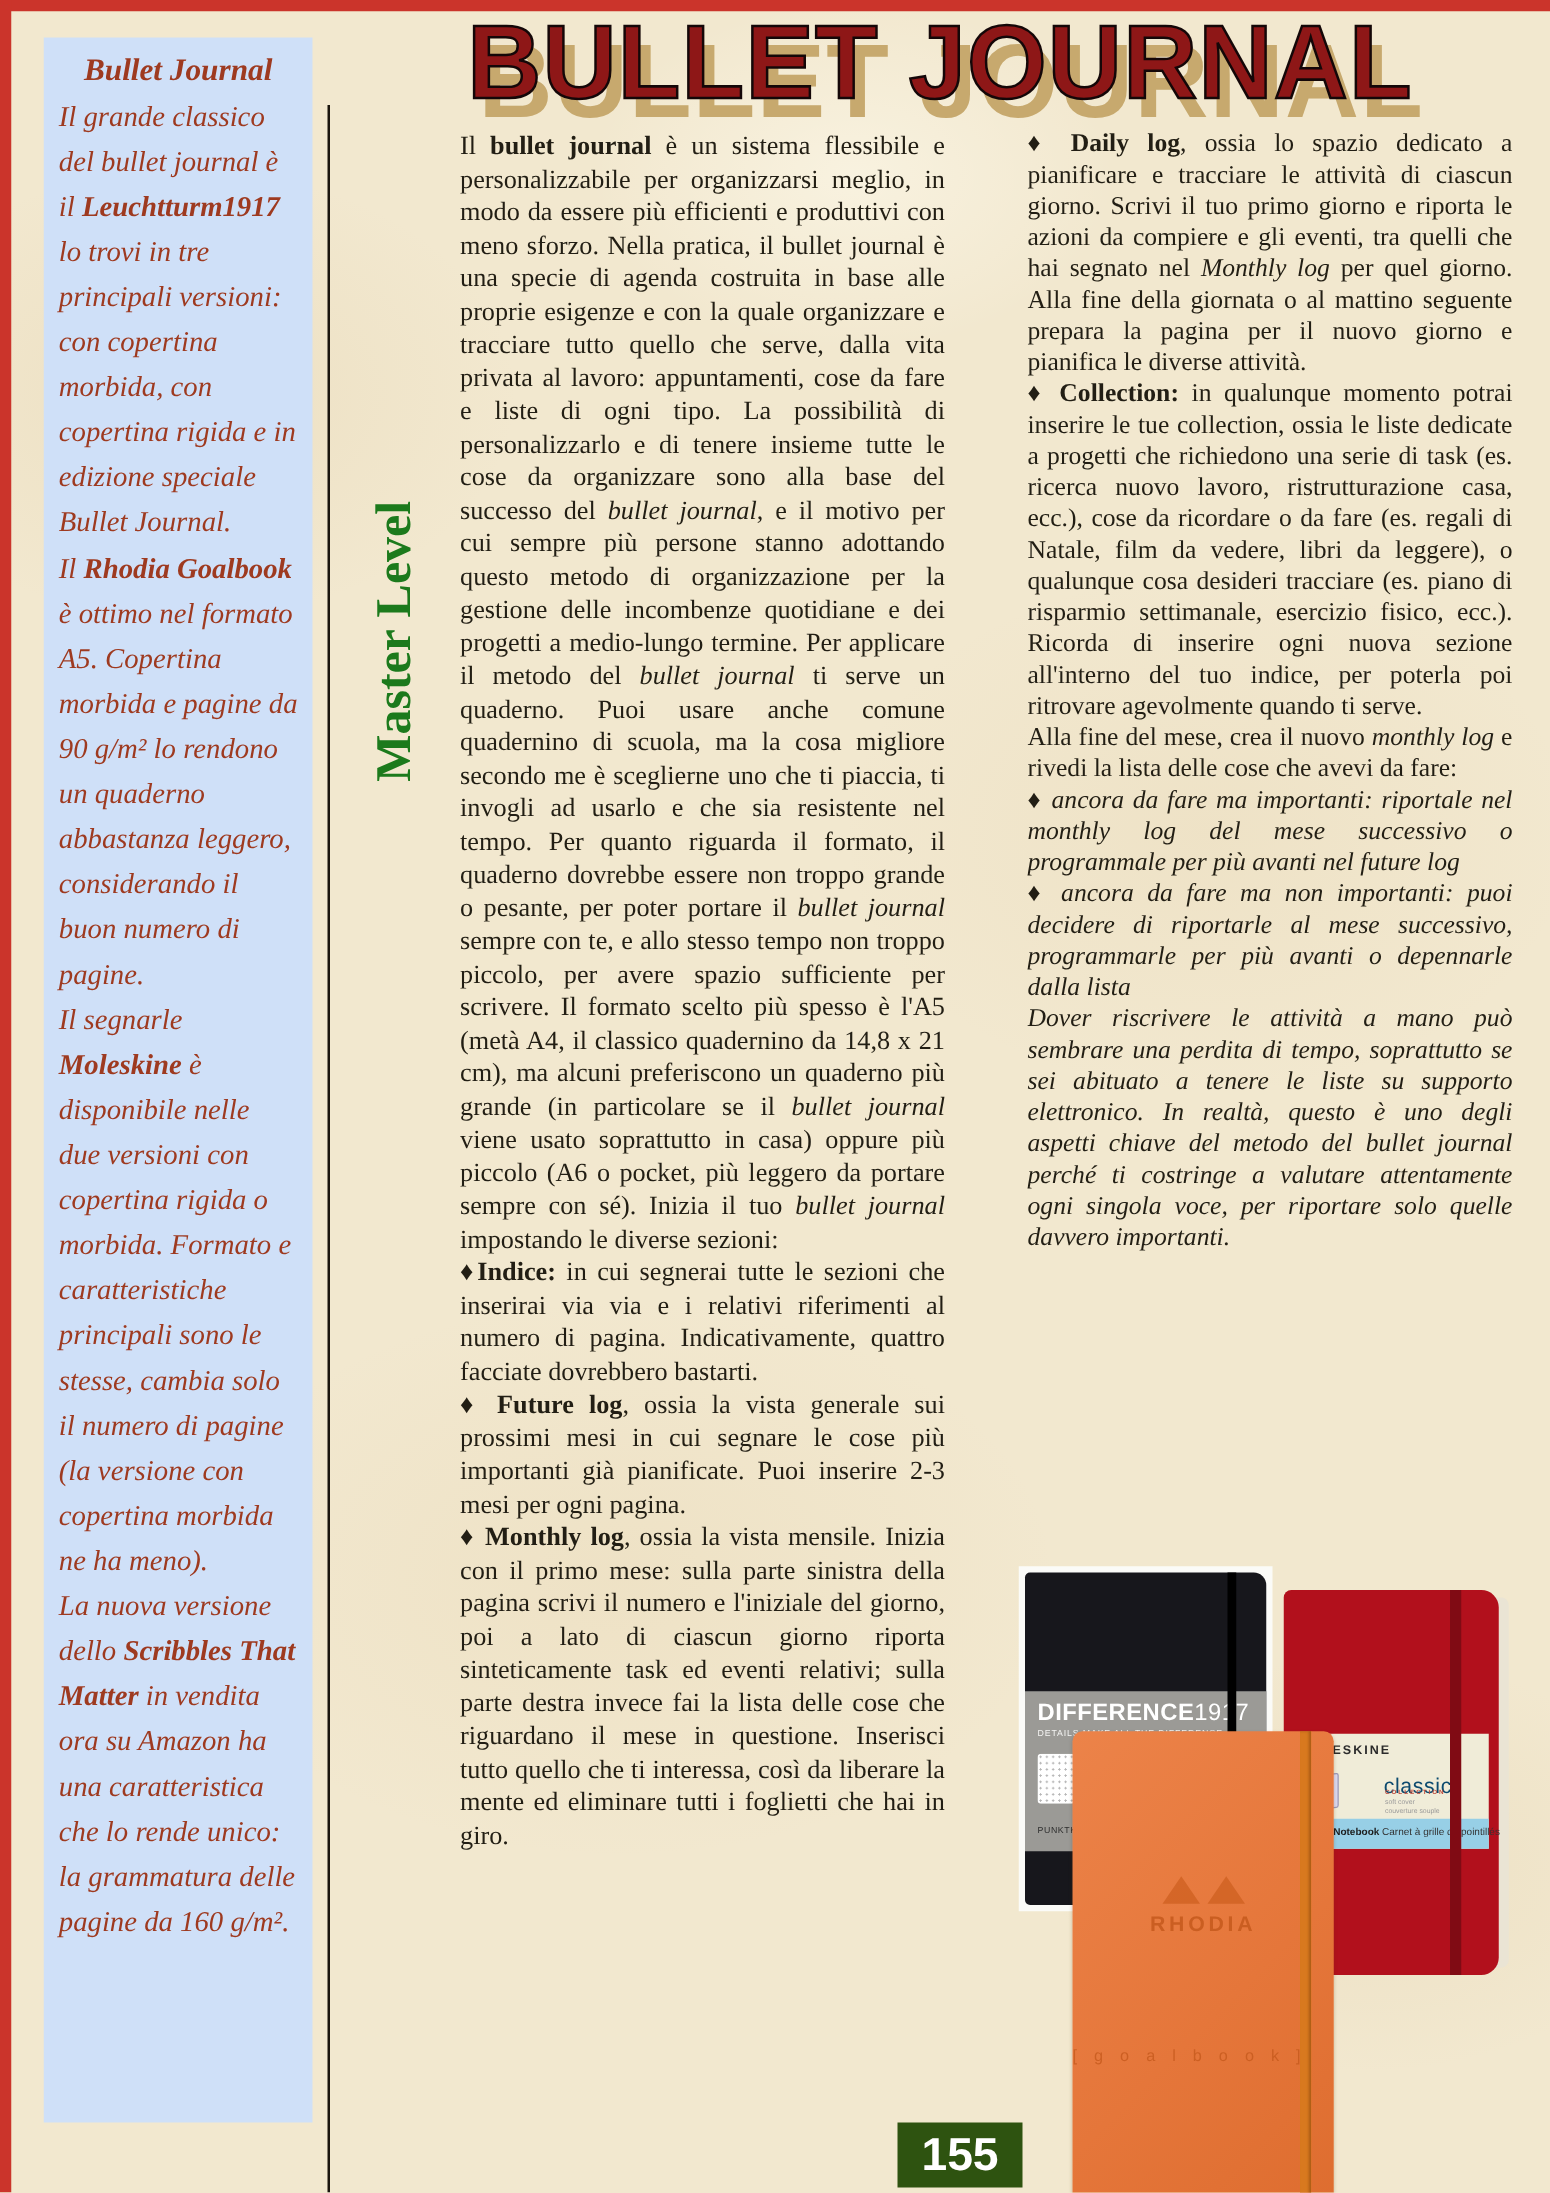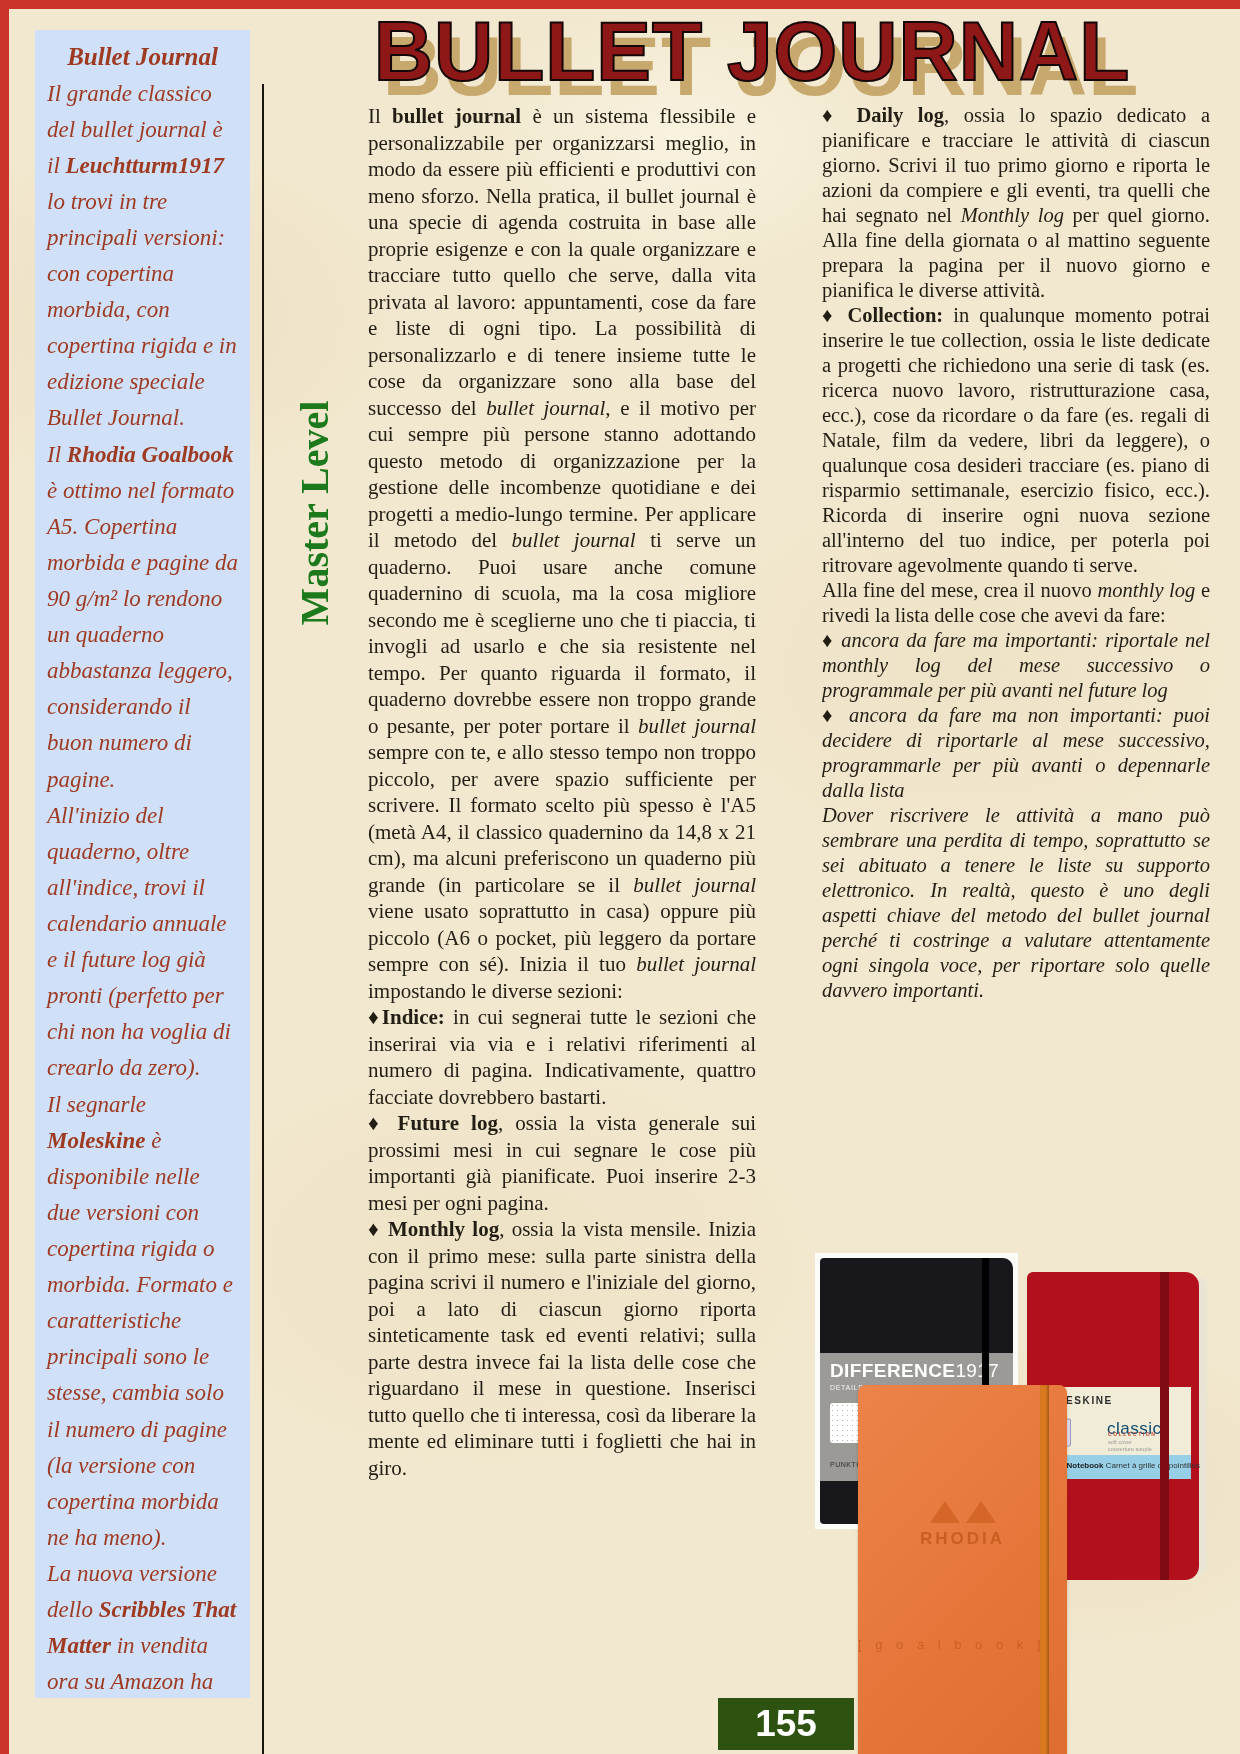--- a/index.html
+++ b/index.html
@@ -85,36 +85,35 @@
   .rhodia-logo{position:absolute;top:116px;left:0;width:100%;text-align:center;color:#c65a1d}
   .mtn{display:inline-block;width:0;height:0;border-left:15px solid transparent;
     border-right:15px solid transparent;border-bottom:22px solid #cf6222;margin:0 3px;opacity:.8}
   .rhodia-name{font-family:"Liberation Sans",sans-serif;font-weight:bold;font-size:17px;
     letter-spacing:3px;margin-top:2px;color:#c65a1d;opacity:.85}
   .rhodia-goal{position:absolute;top:252px;left:0;width:100%;text-align:left;color:#c65a1d;
     font-family:"Liberation Sans",sans-serif;font-size:13px;letter-spacing:5px;opacity:.8;white-space:nowrap}
   .rhodia-ribbon{position:absolute;left:18px;bottom:-12px;width:15px;height:34px;background:#e9a43e;
     transform:rotate(18deg);border-radius:2px;z-index:1}
 
-  .pagenum{position:absolute;left:718px;top:1698px;width:136px;height:52px;background:#2e5310;
+  .pagenum{position:absolute;left:718px;top:1698px;width:100px;height:52px;background:#2e5310;
     color:#fff;font-family:"Liberation Sans",sans-serif;font-weight:bold;font-size:37px;
     display:flex;align-items:center;justify-content:center}
 </style>
 </head>
 <body>
 
 <div class="border-top"></div>
 <div class="border-left"></div>
 
 <aside class="sidebar">
   <div class="sb-title">Bullet Journal</div>
   <div class="sb-body">
       <p class="r"><span>Il grande classico del bullet journal è il </span><span class="b">Leuchtturm1917</span><span> lo trovi in tre principali versioni: con copertina morbida, con copertina rigida e in edizione speciale Bullet Journal.</span></p>
       <p class="r"><span>Il </span><span class="b">Rhodia Goalbook</span><span> è ottimo nel formato A5. Copertina morbida e pagine da 90 g/m² lo rendono un quaderno abbastanza leggero, considerando il buon numero di pagine.</span></p>
-      <p class="r"><span>All'inizio del quaderno, oltre all'indice, trovi il calendario annuale e il future log già pronti (perfetto per chi non ha voglia di crearlo da zero).</span></p>
       <p class="r"><span>Il segnarle </span><span class="b">Moleskine</span><span> è disponibile nelle due versioni con copertina rigida o morbida. Formato e caratteristiche principali sono le stesse, cambia solo il numero di pagine (la versione con copertina morbida ne ha meno).</span></p>
       <p class="r"><span>La nuova versione dello </span><span class="b">Scribbles That Matter</span><span> in vendita ora su Amazon ha una caratteristica che lo rende unico: la grammatura delle pagine da 160 g/m².</span></p>
     </div>
 </aside>
 
 <div class="vline"></div>
 
 <div class="master">Master Level</div>
 
 <h1 class="title">BULLET JOURNAL</h1>

